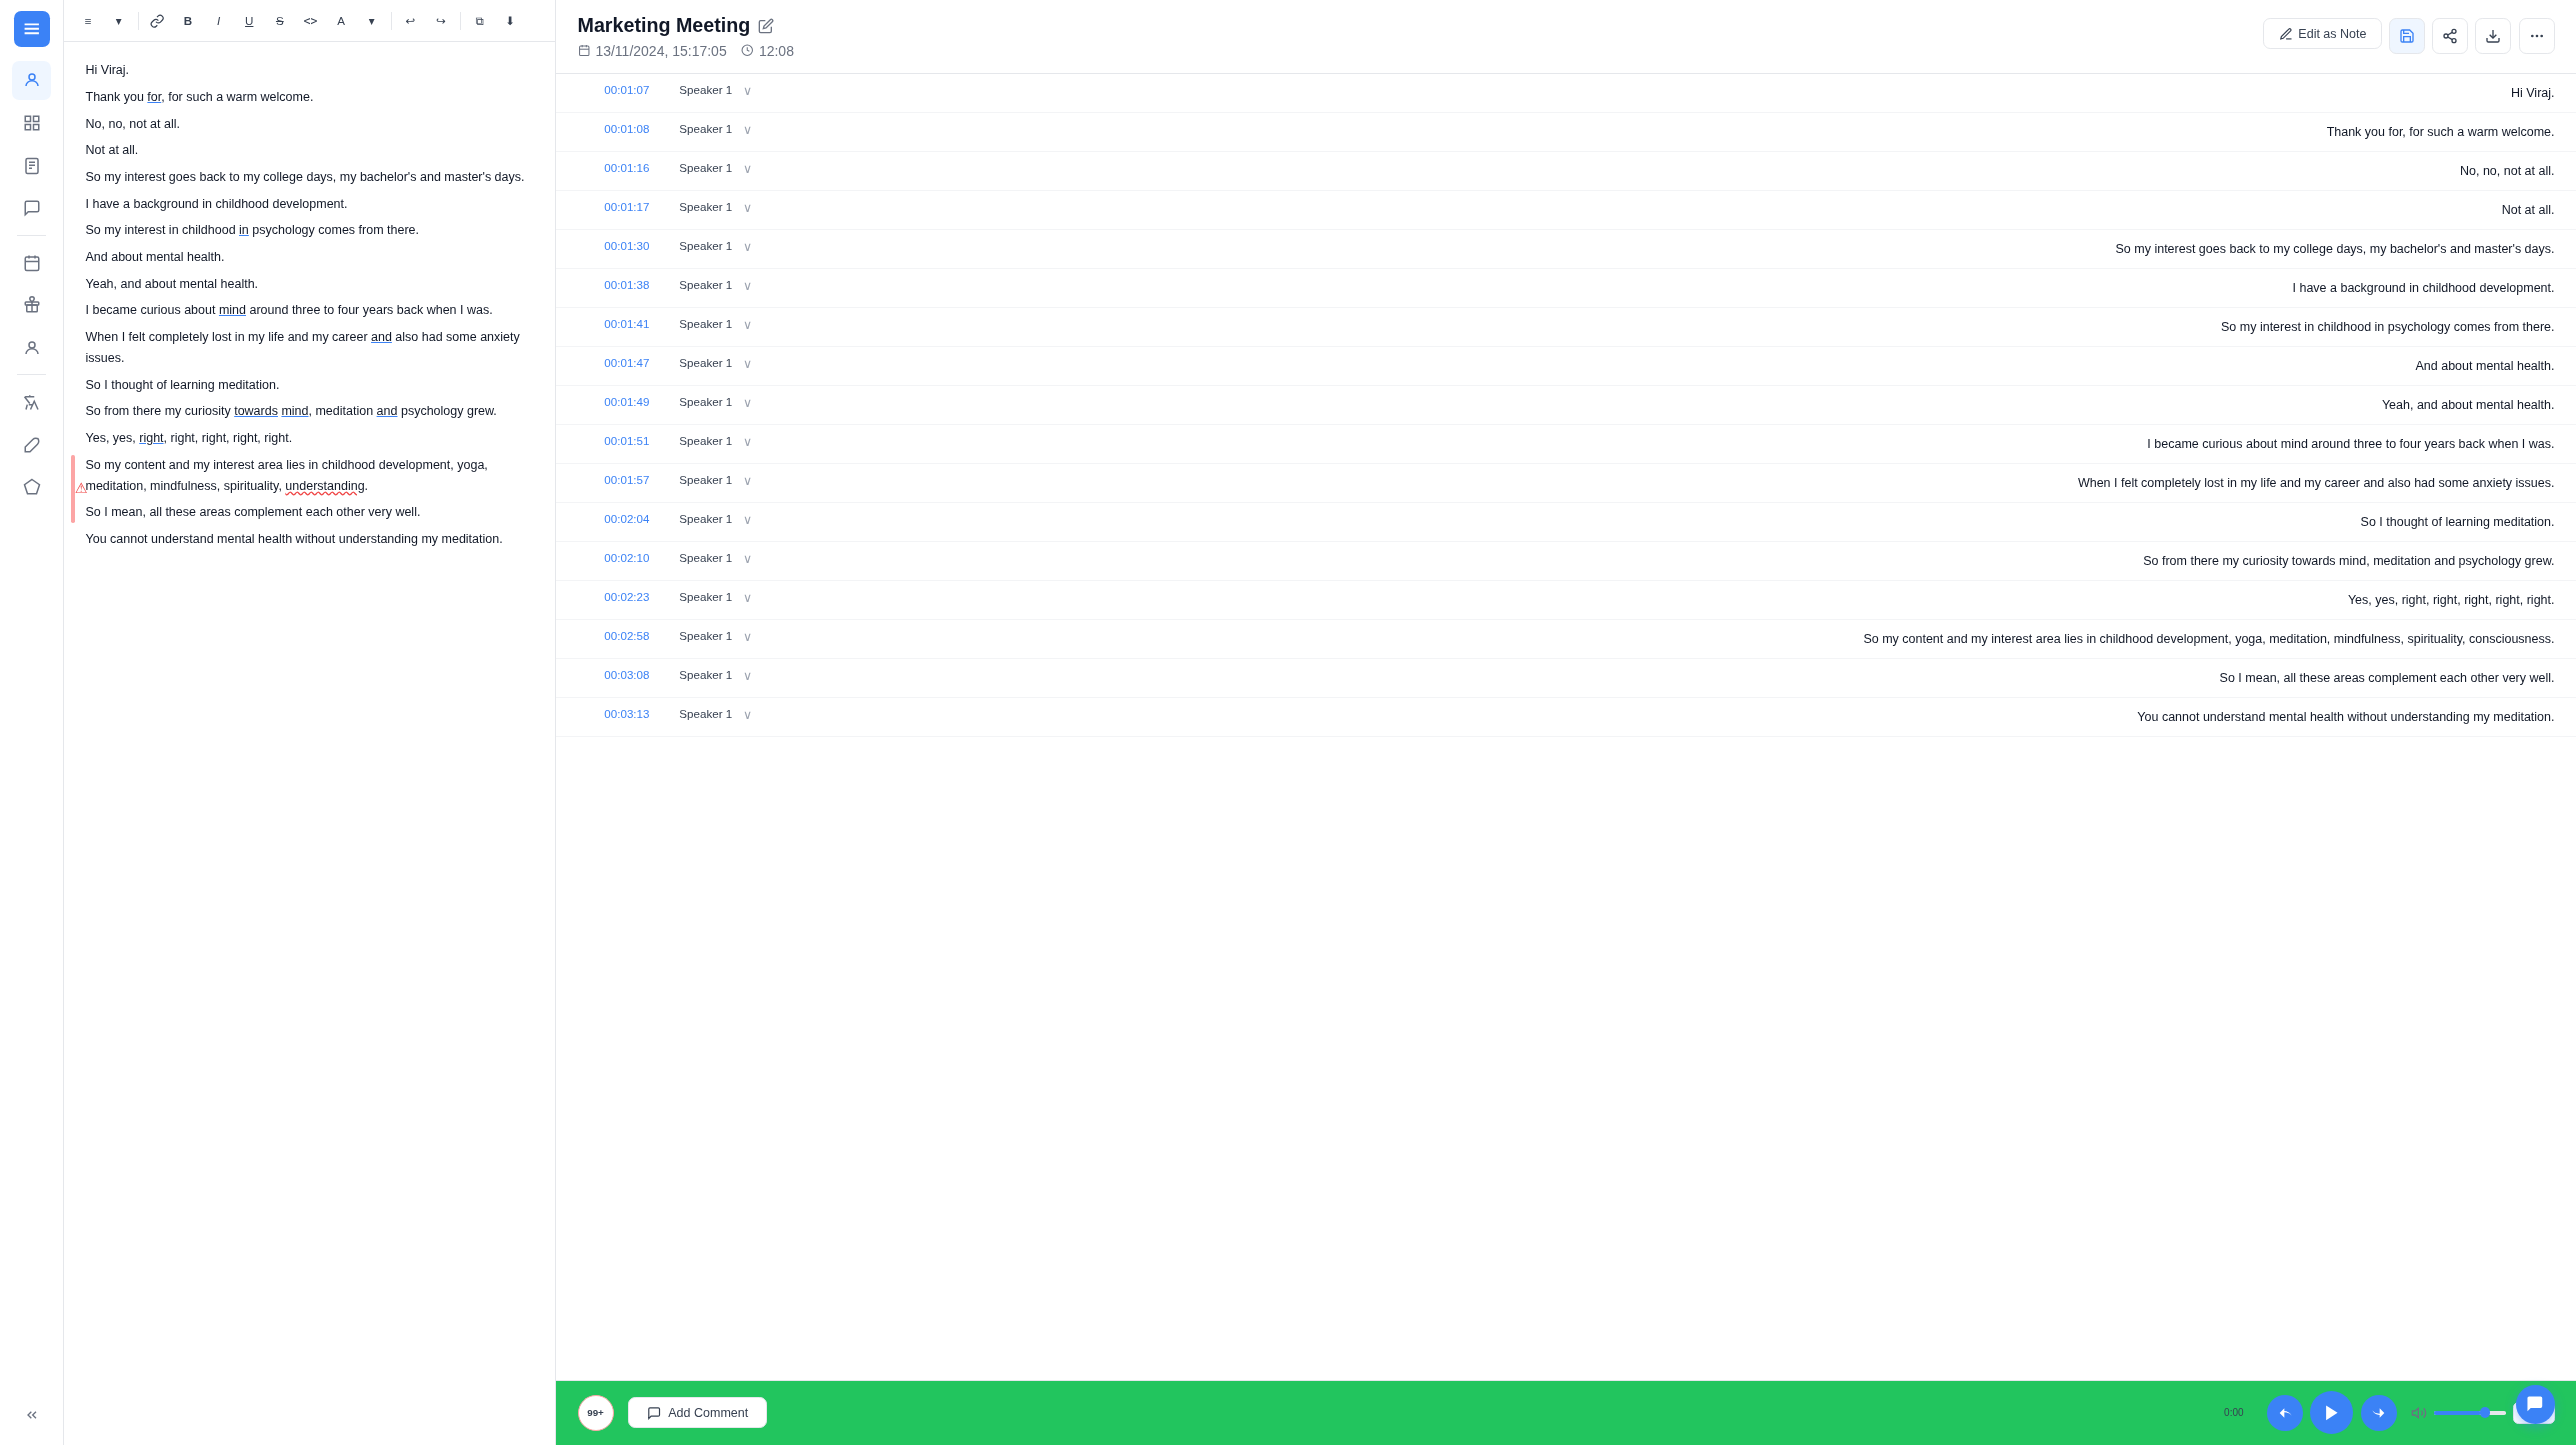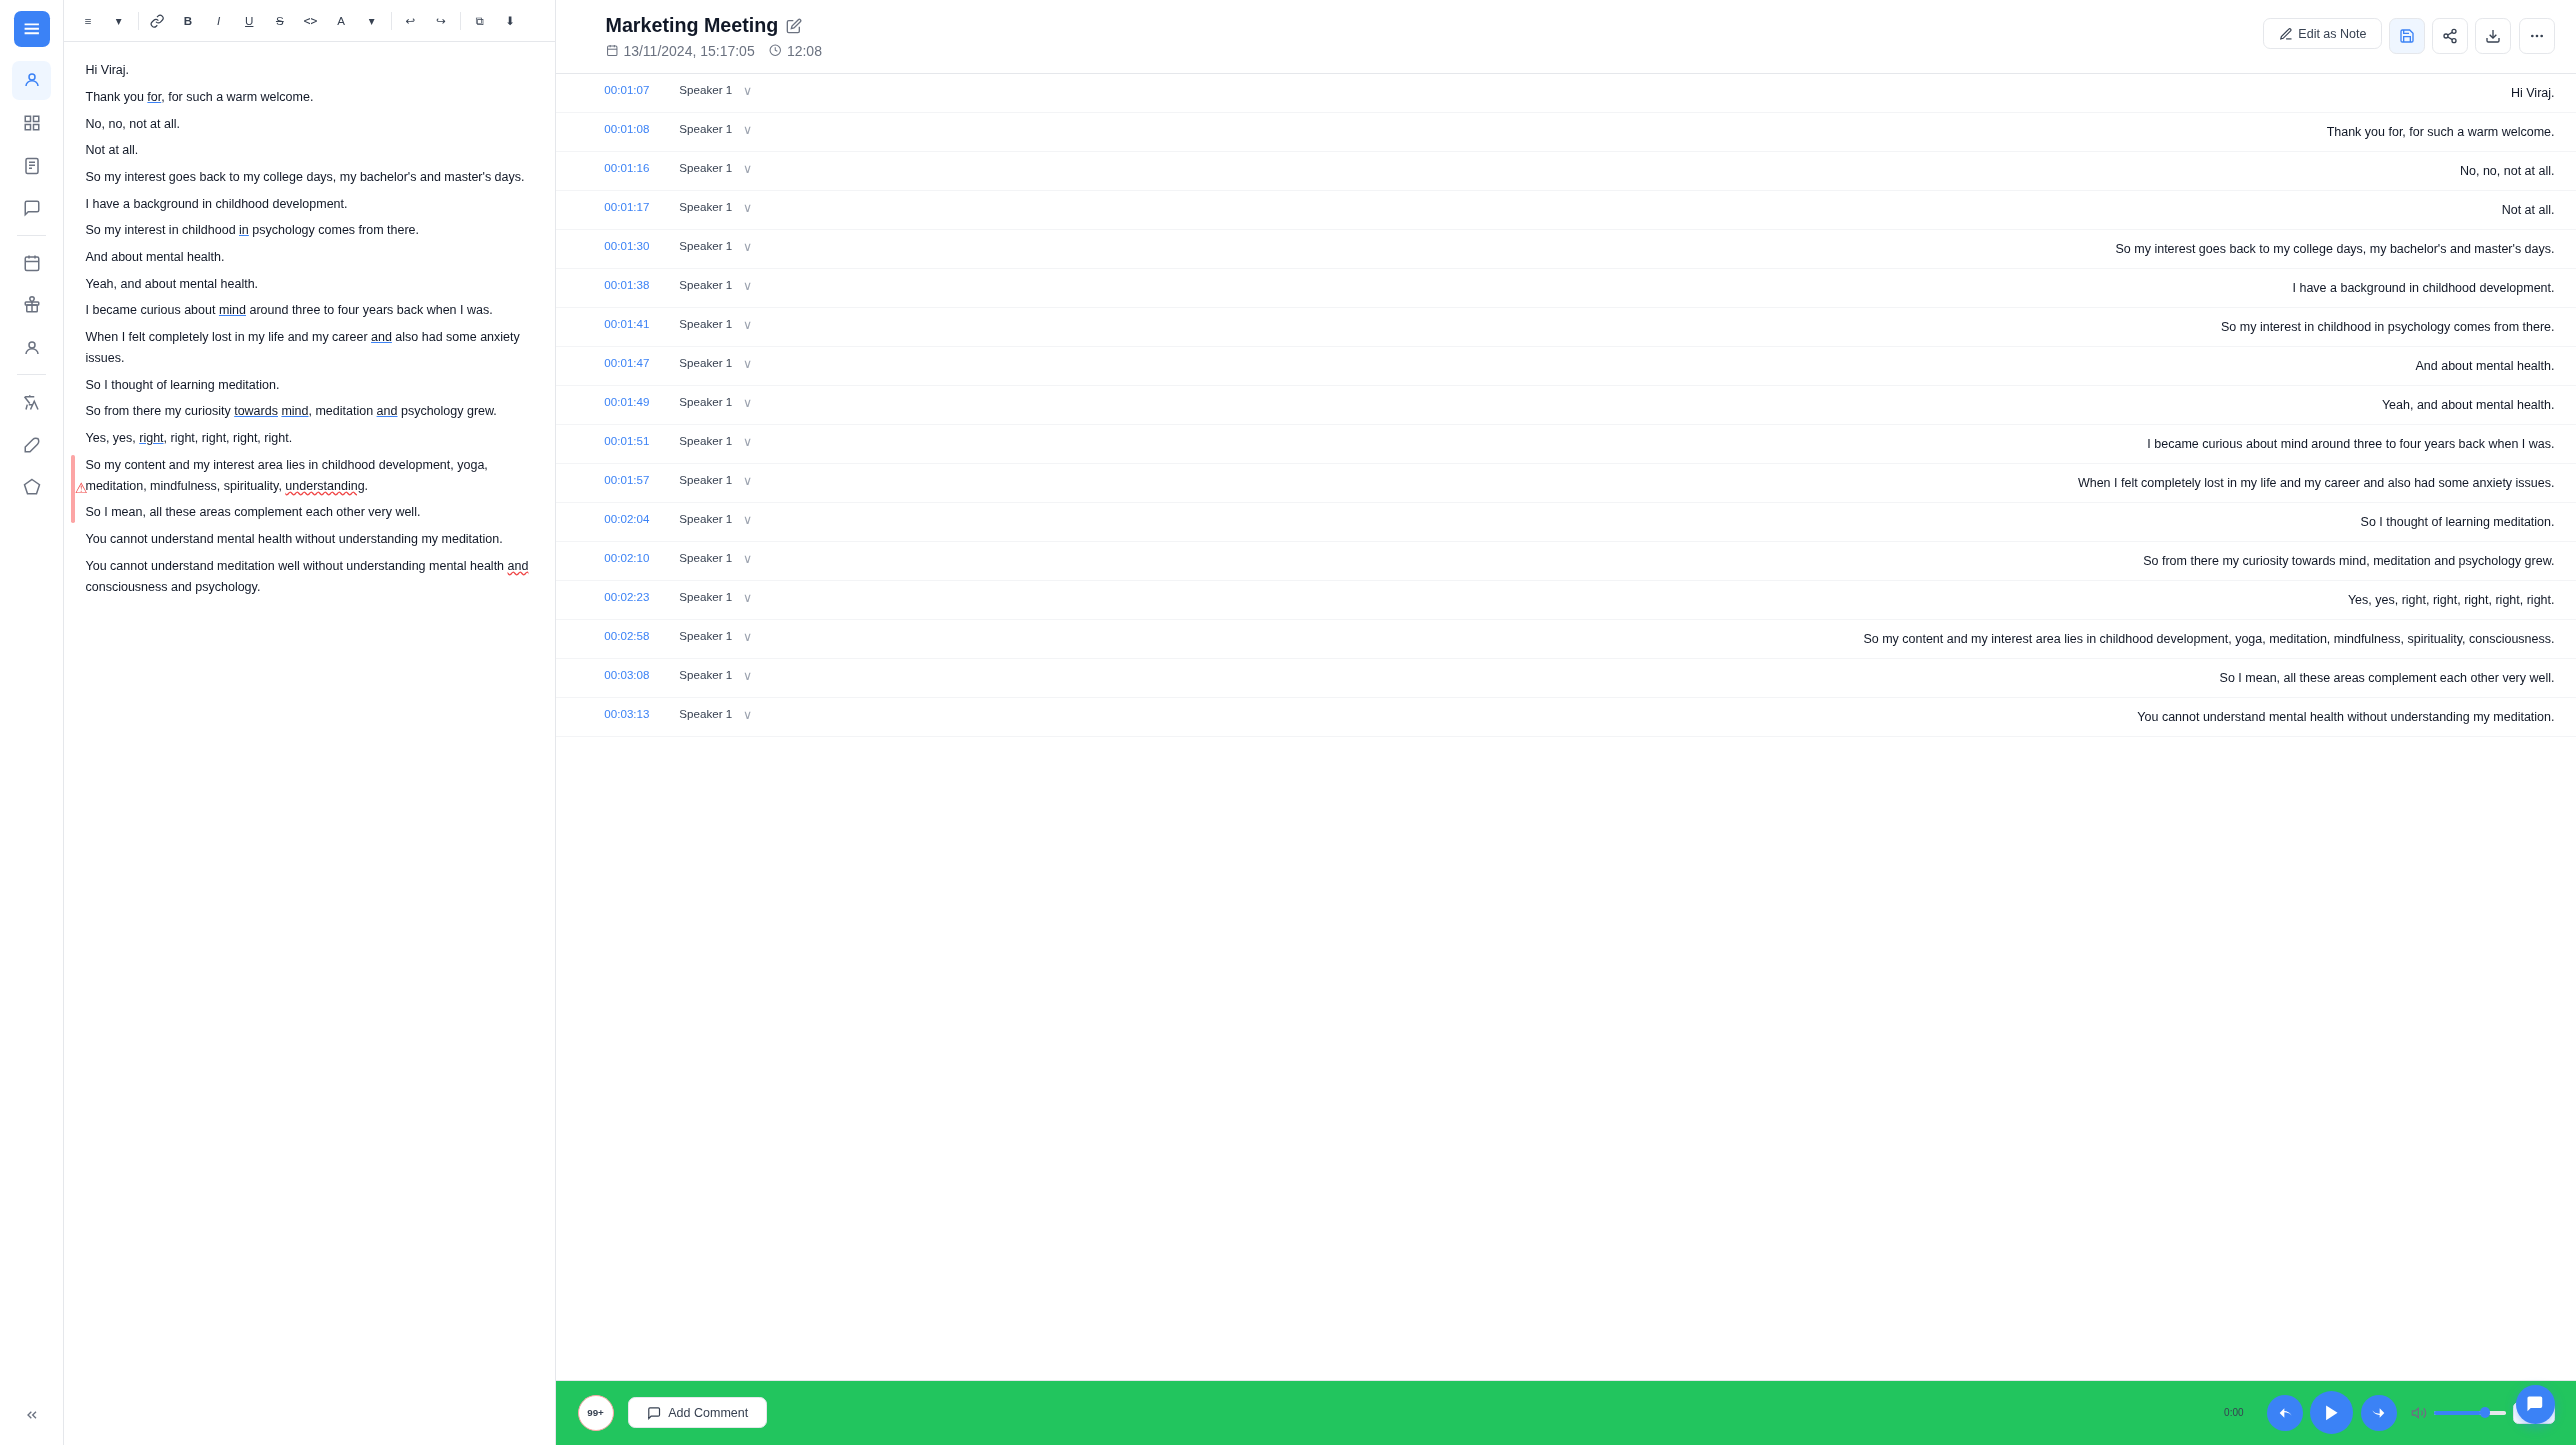--- a/index.html
+++ b/index.html
@@ -32,21 +32,21 @@
     .underline-blue { text-decoration: underline; text-decoration-color: #3b82f6; }
 
     
     .warning-indicator { position: relative; }
 
     
     .right-panel { flex: 1; display: flex; flex-direction: column; background: #fff; overflow: hidden; }
 
     
     .right-header { padding: 14.3px 21.5px; border-bottom: 0.9px solid #e5e7eb; display: flex; align-items: center; justify-content: space-between; }
-    .right-header-left { display: flex; flex-direction: column; gap: 5.4px; margin-left: 28px; }
+    .right-header-left { display: flex; flex-direction: column; gap: 5.4px; }
     .meeting-title { font-size: 19.7px; font-weight: 600; color: #111827; display: flex; align-items: center; gap: 7.2px; }
     .meeting-meta { display: flex; align-items: flex-end; gap: 14.3px; color: #6b7280; font-size: 14px; }
     .meta-item { display: flex; align-items: center; gap: 5.4px; }
     .right-header-actions { display: flex; align-items: flex-start; gap: 7.2px; }
     .btn-edit-note { display: flex; align-items: center; gap: 5.4px; padding: 7.2px 14.3px; border: 0.9px solid #e5e7eb; border-radius: 7.2px; background: #fff; cursor: pointer; font-size: 12.5px; color: #374151; font-weight: 500; }
     .action-btn { width: 36px; height: 36px; display: flex; align-items: center; justify-content: center; border: 0.9px solid #e5e7eb; border-radius: 7.2px; background: #eff6ff; cursor: pointer; color: #3b82f6; }
     .action-btn.light { background: #fff; color: #374151; }
 
     
     .transcript-area { flex: 1; overflow-y: auto; padding: 0; text-align: right; }
@@ -209,21 +209,20 @@
     <p>So I thought of learning meditation.</p>
     <p>So from there my curiosity <span class="underline-blue">towards</span> <span class="underline-blue">mind</span>, meditation <span class="underline-blue">and</span> psychology grew.</p>
     <p>Yes, yes, <span class="underline-blue">right</span>, right, right, right, right.</p>
     <div class="warning-indicator" style="position:relative; padding-left: 0;">
       <div style="position:absolute; left:-14.3px; top:0; width:3.6px; height:68px; background:#fca5a5; border-radius:1.8px;"></div>
       <div style="position:absolute; left:-10.7px; top:21.5px; color:#ef4444; font-size:14.3px;">⚠</div>
       <p>So my content and my interest area lies in childhood development, yoga, meditation, mindfulness, spirituality, <span class="underline-red">understanding</span>.</p>
     </div>
     <p>So I mean, all these areas complement each other very well.</p>
     <p>You cannot understand mental health without understanding my meditation.</p>
-    <p>You cannot understand meditation well without understanding mental health <span class="underline-red">and</span> consciousness and psychology.</p>
   </div>
 </div>
 
 <div class="right-panel">
 
   <div class="right-header">
     <div class="right-header-left">
       <div class="meeting-title">
         <span>Marketing Meeting</span>
         <svg width="16" height="16" viewBox="0 0 24 24" fill="none" stroke="#6b7280" stroke-width="2" style="cursor:pointer;">

